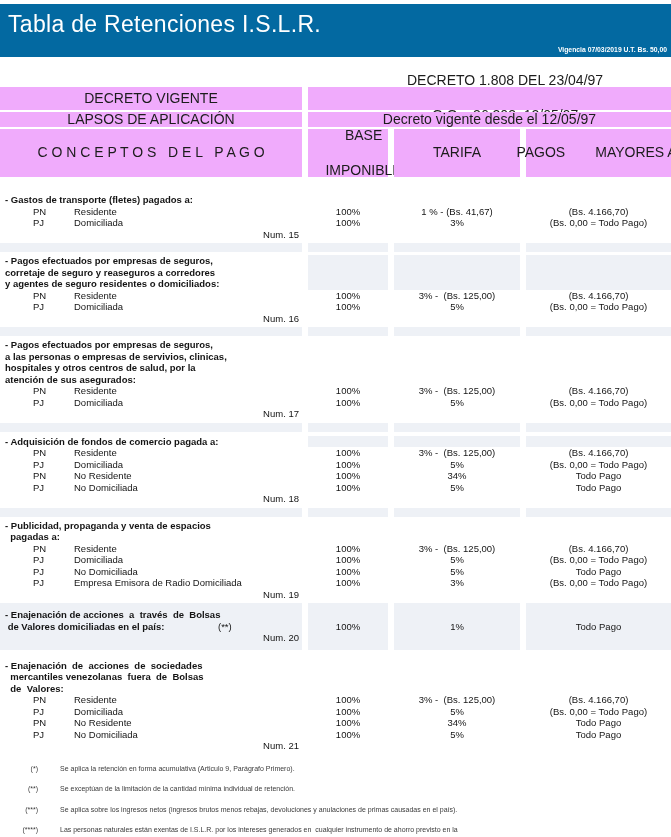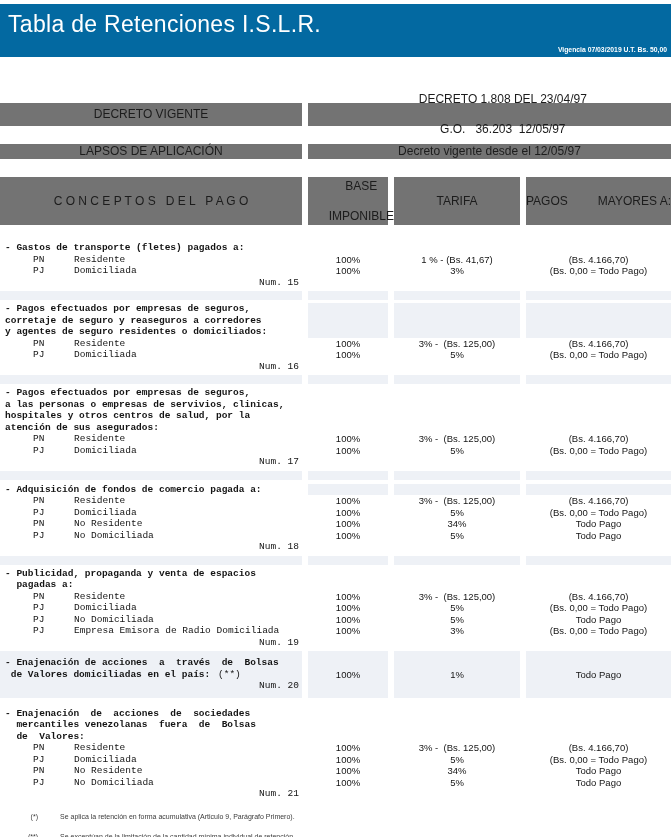--- a/index.html
+++ b/index.html
@@ -15,33 +15,33 @@
   }
   .vigencia { position:absolute; right:4px; bottom:4px; color:#ffffff; font-size:6.8px; font-weight:bold; white-space:pre; }
 
   
   .grid { display:grid; grid-template-columns:302px 6px 80px 6px 126px 6px 145px; }
 
   
   .htable { margin-top:30px; }
   .hrow { margin-bottom:2px; }
   .hcell {
-    background:#737373; display:flex; align-items:center; justify-content:center;
-    text-align:center; font-size:12px; color:#1c1c1c; white-space:pre; line-height:1.25;margin-top:16px;
+    background:#f0abfc; display:flex; align-items:center; justify-content:center;
+    text-align:center; font-size:14px; color:#1c1c1c; white-space:pre; line-height:1.25;
   }
   .hrow1 .hcell { height:23px; }
   .hrow2 .hcell { height:15px; }
   .hrow3 .hcell { height:48px; }
   .span-rest { grid-column:3 / 8; }
   .hcell .two-line { display:block; }
-  .pagos-cell { gap:30px;justify-content:space-between; }
+  .pagos-cell { gap:30px; }
 
   
   .c { font-size:9.5px; line-height:11.5px; height:11.5px; white-space:pre; overflow:visible; }
-  .col1 { position:relative;font-family:Liberation Mono, monospace; }
+  .col1 { position:relative; }
   .col2, .col3, .col4 { text-align:center; }
   .title-line { font-weight:bold; padding-left:5px; }
   .code { display:inline-block; margin-left:33px; width:41px; }
   .num { text-align:right; padding-right:3px; }
   .band { background:#EEF1F6; }
   .pad { height:6px; }
   .note { position:absolute; left:218px; top:0; font-weight:normal; }
   .divider { margin:3px 0; }
   .divider .dcell { height:9px; background:#EEF1F6; }
   .divider .dgap { height:9px; background:#ffffff; }

